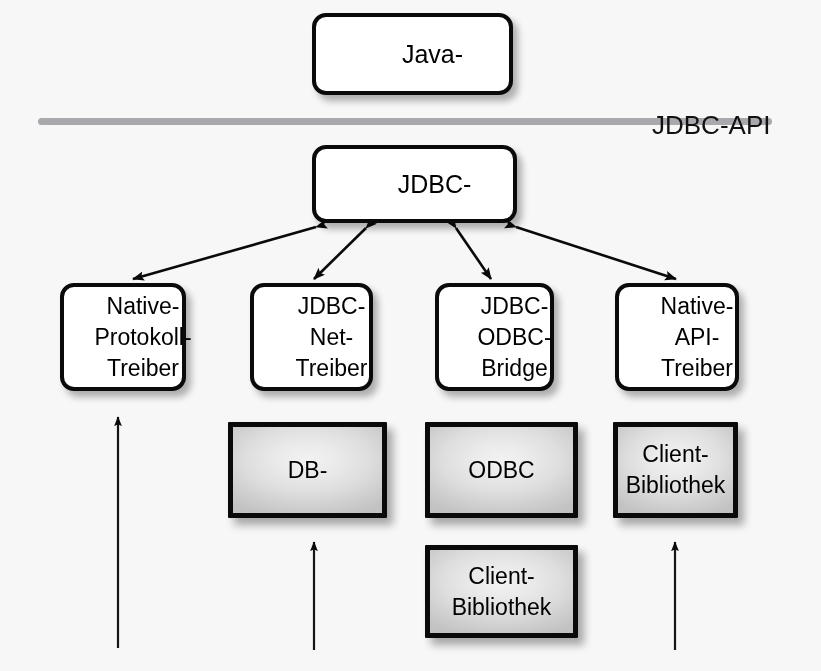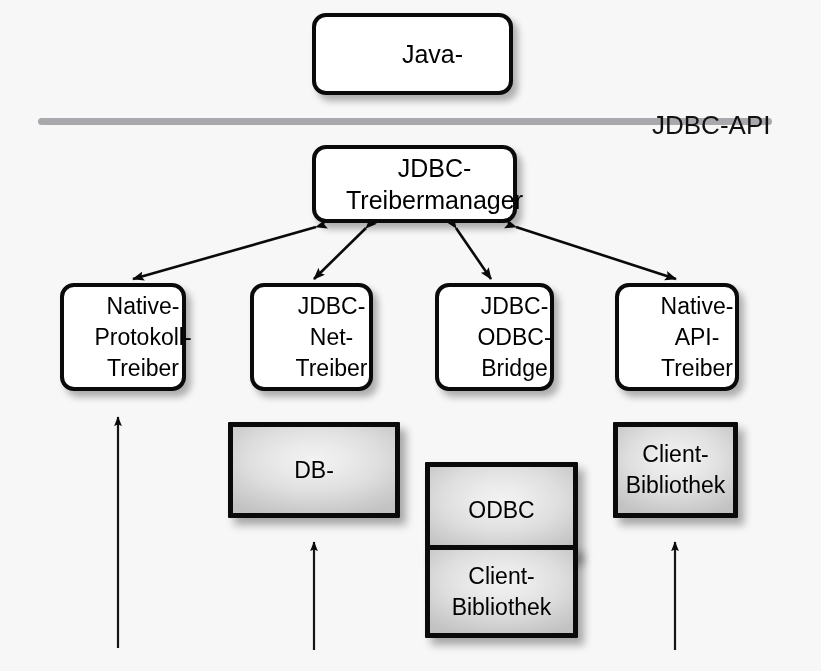--- a/index.html
+++ b/index.html
@@ -64,22 +64,22 @@
 
   
   #node-java-app      { left: 312px; top: 13px;  width: 201px; height: 82px;  font-size: 25px; line-height: 33px; }
   #node-drivermanager { left: 312px; top: 145px; width: 205px; height: 78px;  font-size: 25px; line-height: 32px; }
 
   #node-native-protokoll { left: 60px;  top: 283px; width: 126px; height: 108px; font-size: 23px; line-height: 31px; }
   #node-jdbc-net         { left: 250px; top: 283px; width: 123px; height: 108px; font-size: 23px; line-height: 31px; }
   #node-jdbc-odbc        { left: 435px; top: 283px; width: 119px; height: 108px; font-size: 23px; line-height: 31px; }
   #node-native-api       { left: 615px; top: 283px; width: 124px; height: 108px; font-size: 23px; line-height: 31px; }
 
-  #node-db-middleware   { left: 228px; top: 422px; width: 172px; height: 96px; font-size: 23px; line-height: 31px; }
-  #node-odbc            { left: 425px; top: 422px; width: 153px; height: 96px; font-size: 23px; line-height: 31px; margin-top: 40px; }
+  #node-db-middleware   { left: 228px; top: 422px; width: 159px; height: 96px; font-size: 23px; line-height: 31px; }
+  #node-odbc            { left: 425px; top: 422px; width: 153px; height: 96px; font-size: 23px; line-height: 31px; }
   #node-client-lib-api  { left: 613px; top: 422px; width: 125px; height: 96px; font-size: 23px; line-height: 31px; }
   #node-client-lib-odbc { left: 425px; top: 545px; width: 153px; height: 93px; font-size: 23px; line-height: 31px; }
 
   
   #api-label {
     position: absolute;
     left: 652px;
     top: 86px;
     font-size: 26px;
     line-height: 28px;
@@ -141,21 +141,20 @@
 
   <div id="api-label">JDBC-API</div>
   <div id="api-line" style="background: rgb(169, 169, 173);"></div>
 
   <div class="node rounded" id="node-java-app">
     <span class="line">Java-</span>
   </div>
 
   <div class="node rounded" id="node-drivermanager">
     <span class="line">JDBC-</span>
-    <span class="line">Treibermanager</span>
   </div>
 
   <div class="node rounded" id="node-native-protokoll">
     <span class="line">Native-</span>
     <span class="line">Protokoll-</span>
     <span class="line">Treiber</span>
   </div>
 
   <div class="node rounded" id="node-jdbc-net">
     <span class="line">JDBC-</span>

